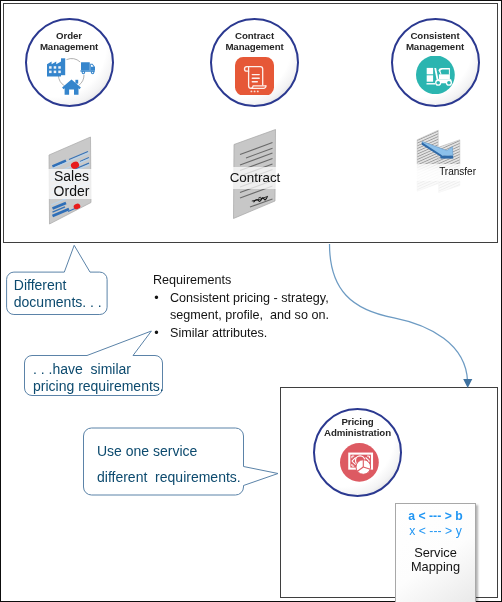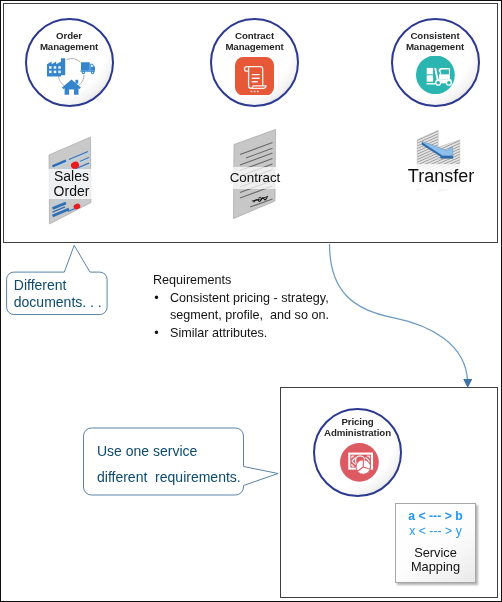--- a/index.html
+++ b/index.html
@@ -219,21 +219,21 @@
           <stop offset="1" stop-color="#ffffff" stop-opacity="0.86"></stop>
         </linearGradient>
       </defs>
       <polygon points="7.2,15.8 28.2,6.2 28.2,59.5 7.2,67.2" fill="url(#hatchT)" stroke="#bcbcbc" stroke-width="0.6"></polygon>
       <polygon points="28.7,23.2 49.8,15.8 49.8,61.5 28.7,68.5" fill="url(#hatchT)" stroke="#bcbcbc" stroke-width="0.6"></polygon>
       <rect x="4" y="0" width="56" height="76" fill="url(#fadeT)"></rect>
       <path d="M 12.3 17.5 L 36.8 26.6 L 42.3 22.8 L 43.0 31.6 L 31.5 31.8 L 12.0 20.3 Z" fill="#8cc0ea" stroke="#6398cb" stroke-width="0.6" stroke-linejoin="round"></path>
       <path d="M 12.0 18.3 L 31.9 31.3 L 31.9 33.5 L 11.6 20.4 Z" fill="#2f6aa8"></path>
       <path d="M 30.5 31.8 L 43.2 31.8 L 43.2 34.6 L 30.5 34.6 Z" fill="#2f6aa8"></path>
     </svg>
-    <div class="docLabel" style="left:-4px;top:39.5px;width:70px;font-size:18px;padding:3px 0 4px;">
+    <div class="docLabel" style="left:-4px;top:39.5px;width:70px;font-size:10px;padding:3px 0 4px;text-align:right;">
       <div>Transfer</div>
     </div>
   </div>
 
   <div class="circ" style="left:313px;top:407.5px;width:89px;height:89px;">
     <div class="ctitle" style="top:6.4px;font-size:9.7px;">
       <div>Pricing</div>
       <div>Administration</div>
     </div>
 
@@ -272,20 +272,27 @@
   </div>
 
   <div class="callout" style="left:4px;top:240px;width:110px;height:78px;">
     <svg width="110" height="78" viewBox="0 0 110 78">
       <path d="M2.6 39.4 a7.3 7.3 0 0 1 7.3 -7.3 h50.4 L70.2 5.3 L86.0 32.1 h9.8 a7.3 7.3 0 0 1 7.3 7.3 v27.8 a7.3 7.3 0 0 1 -7.3 7.3 h-85.9 a7.3 7.3 0 0 1 -7.3 -7.3 z" fill="#ffffff" stroke="#5b83a8" stroke-width="1.0" stroke-linejoin="round"></path>
     </svg>
     <div class="coText" style="left:9.8px;top:36.5px;">Different</div>
     <div class="coText" style="left:9.8px;top:54.1px;">documents. . .</div>
   </div>
 
+  <div class="callout" style="left:22px;top:328px;width:145px;height:70px;">
+    <svg width="145" height="70" viewBox="0 0 145 70">
+      <path d="M2.5 35.0 a7.5 7.5 0 0 1 7.5 -7.5 h55.0 L129.4 3.0 L111.0 27.5 h22.0 a7.5 7.5 0 0 1 7.5 7.5 v25.0 a7.5 7.5 0 0 1 -7.5 7.5 h-123.0 a7.5 7.5 0 0 1 -7.5 -7.5 z" fill="#ffffff" stroke="#5b83a8" stroke-width="1.0" stroke-linejoin="round"></path>
+    </svg>
+    <div class="coText" style="left:11px;top:32.5px;">. . .have  similar</div>
+    <div class="coText" style="left:11px;top:50.1px;">pricing requirements.</div>
+  </div>
 
   <div class="callout" style="left:82px;top:425px;width:200px;height:74px;">
     <svg width="200" height="74" viewBox="0 0 200 74">
       <path d="M1.5 11.0 a8.0 8.0 0 0 1 8.0 -8.0 h144.0 a8.0 8.0 0 0 1 8.0 8.0 v30.5 L196.0 48.5 L161.5 60.5 v1.5 a8.0 8.0 0 0 1 -8.0 8.0 h-144.0 a8.0 8.0 0 0 1 -8.0 -8.0 z" fill="#ffffff" stroke="#5b83a8" stroke-width="1.0" stroke-linejoin="round"></path>
     </svg>
     <div class="coText" style="left:15px;top:18px;">Use one service</div>
     <div class="coText" style="left:15px;top:43.7px;">different  requirements.</div>
   </div>
 
   <div class="reqs" style="left:153px;top:272px;width:230px;">
@@ -295,21 +302,21 @@
     <div style="position:absolute;left:17px;top:35.2px;white-space:pre;">segment, profile,  and so on.</div>
     <div style="position:absolute;left:1.2px;top:52.8px;font-size:12.6px;">•</div>
     <div style="position:absolute;left:17px;top:52.8px;white-space:pre;">Similar attributes.</div>
   </div>
 
   <svg class="lay">
     <path d="M329.5 244 C 329.5 290, 352 310, 394 317.8 C 430 325, 466 344, 467.5 381" fill="none" stroke="#6d9bc3" stroke-width="1.25"></path>
     <path d="M467.7 388.0 L463.2 379.0 L472.3 379.0 Z" fill="#3f72a0"></path>
   </svg>
 
-  <div class="smBox" style="left:395px;top:503px;width:81px;height:80px;border:1.1px solid #a8a8a8;
+  <div class="smBox" style="left:395px;top:503px;width:81px;height:100px;border:1.1px solid #a8a8a8;
        background:linear-gradient(145deg,#ffffff 0%,#fdfdfd 55%,#e9e9e9 100%);
        box-shadow:1.5px 1.5px 2px rgba(0,0,0,0.30);">
     <div style="position:absolute;left:0;right:0;top:3.5px;text-align:center;font-size:12.2px;font-weight:bold;color:#2196f3;line-height:16px;letter-spacing:0.05px;">a &lt; --- &gt; b</div>
     <div style="position:absolute;left:0;right:0;top:19.2px;text-align:center;font-size:12.2px;font-weight:normal;color:#2196f3;line-height:16px;letter-spacing:0.05px;">x &lt; --- &gt; y</div>
     <div style="position:absolute;left:0;right:0;top:40px;text-align:center;font-size:12.8px;color:#131313;line-height:17.5px;">Service</div>
     <div style="position:absolute;left:0;right:0;top:54.3px;text-align:center;font-size:12.8px;color:#131313;line-height:17.5px;">Mapping</div>
   </div>
 </div>
 
 </body></html>

